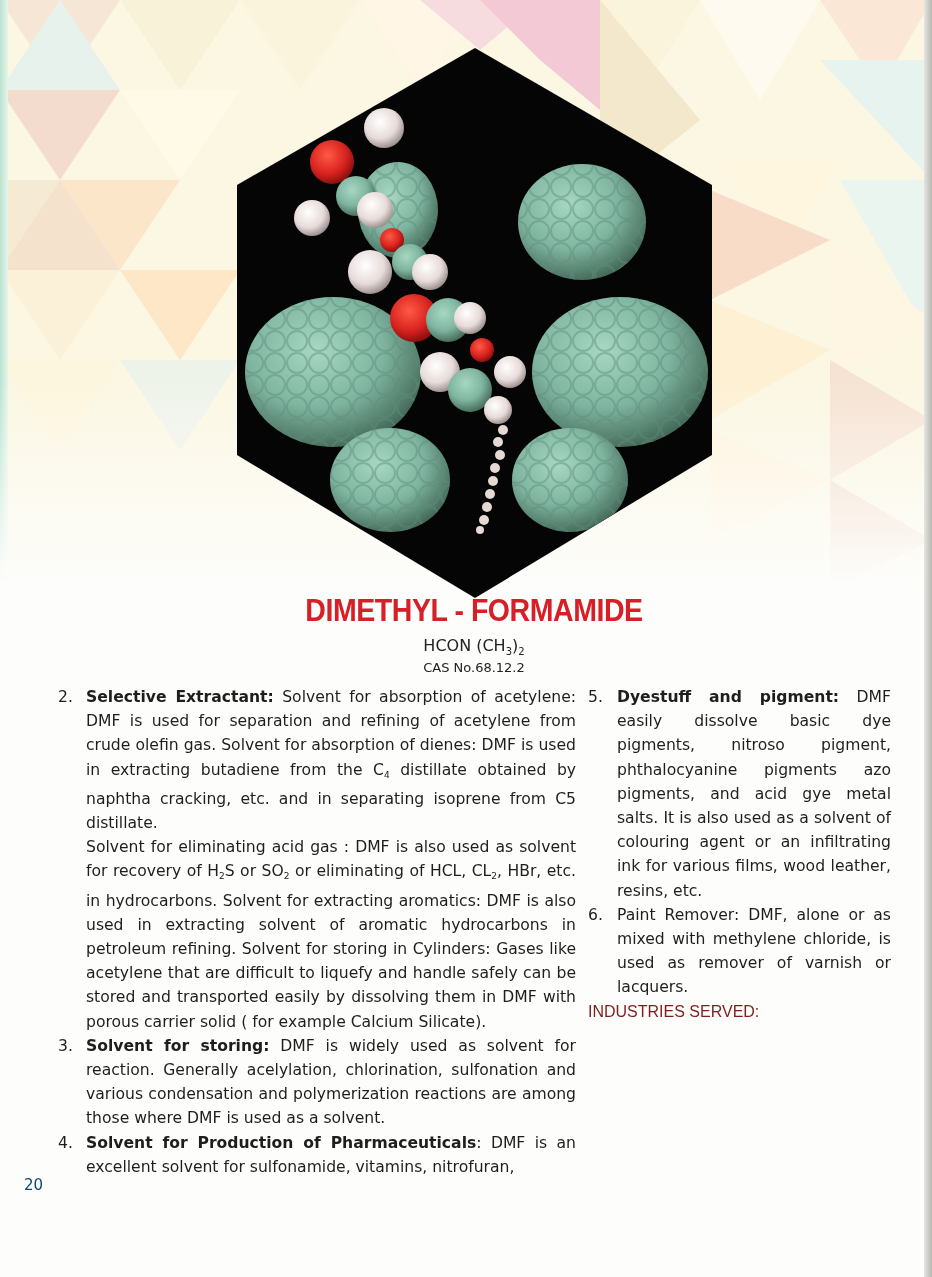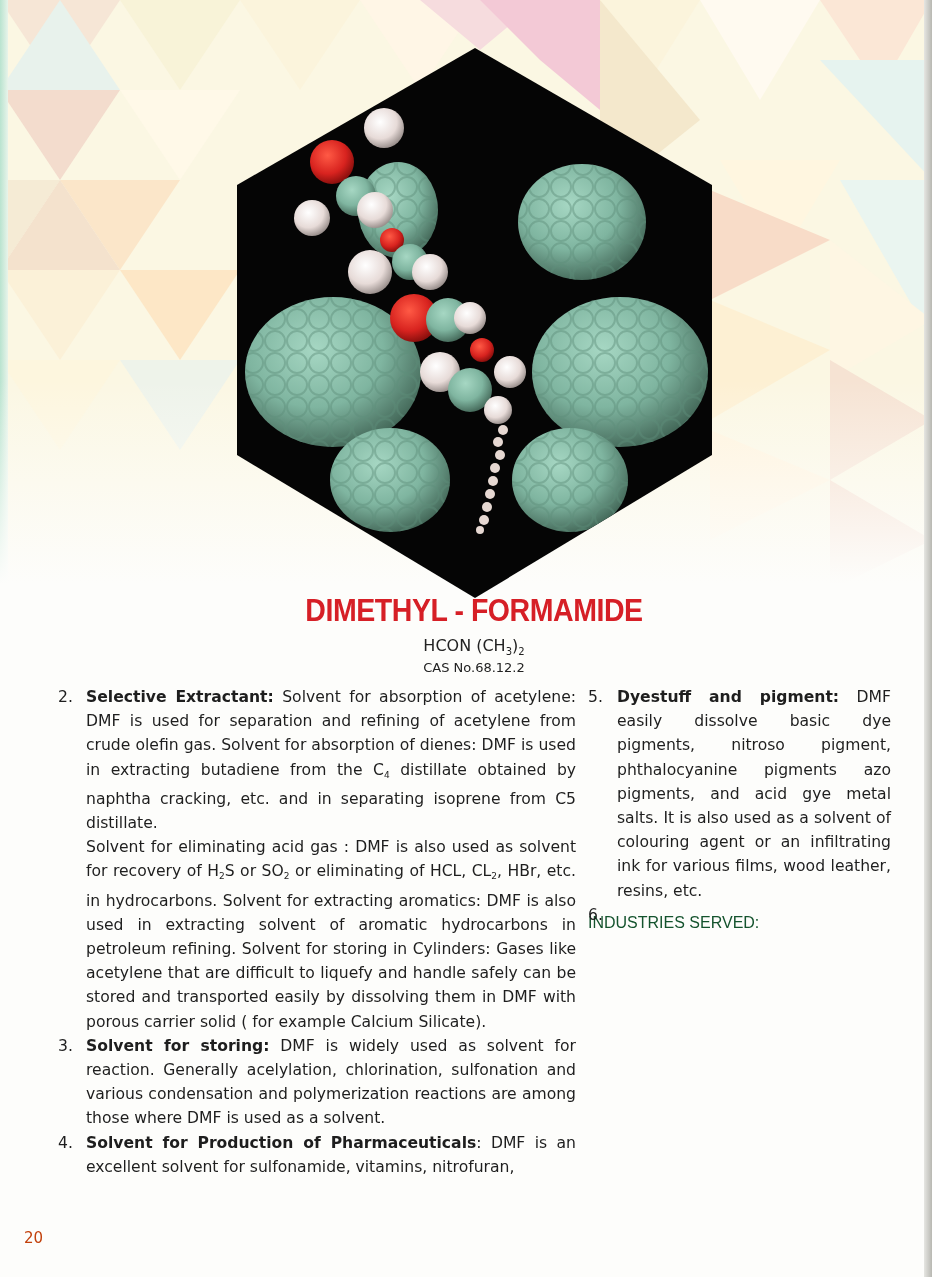--- a/index.html
+++ b/index.html
@@ -46,27 +46,27 @@
 
     .item { position: relative; padding-left: 28px; text-align: justify; }
     .item .num { position: absolute; left: 0; top: 0; }
     .item b { font-weight: bold; }
     .sub-para { padding-left: 28px; text-align: justify; }
     .cont { padding-left: 33px; text-align: justify; }
     .col-right .item { padding-left: 29px; }
     sub.s { font-size: 9px; vertical-align: -3px; }
 
     .industries-label {
-      color: #14532d; font-size: 15.6px; margin-top: 8px;
+      color: #7f1d1d; font-size: 15.6px; margin-top: 0px;
       font-family: "Liberation Sans", sans-serif; font-size: 16px;
     }
     .industries-text { font-size: 15.6px; }
 
     .page-number {
-      position: absolute; left: 24px; top: 1229px; font-size: 15px; color: #c2410c;
+      position: absolute; left: 24px; top: 1176px; font-size: 15px; color: #0c4a6e;
     }
   </style>
 </head>
 <body>
 
 <svg class="bg-pattern" viewBox="0 0 932 620" preserveAspectRatio="none">
   <rect x="0" y="0" width="932" height="620" fill="#fbf7e3"></rect>
   <polygon points="0,0 120,0 60,90" fill="#f6e6d6"></polygon>
   <polygon points="0,90 60,0 120,90" fill="#e8f2ec"></polygon>
   <polygon points="120,0 240,0 180,90" fill="#f8f3d8"></polygon>
@@ -194,17 +194,18 @@
   </div>
 </div>
 
 <div class="col col-right">
   <div class="item">
     <span class="num">5.</span>
     <b>Dyestuff and pigment:</b><span> DMF easily dissolve basic dye pigments, nitroso pigment, phthalocyanine pigments azo pigments, and acid gye metal salts. It is also used as a solvent of colouring agent or an infiltrating ink for various films, wood leather, resins, etc.</span>
   </div>
   <div class="item">
     <span class="num">6.</span>
+    <span>Paint Remover: DMF, alone or as mixed with methylene chloride, is used as remover of varnish or lacquers.</span>
   </div>
   <div class="industries-label">INDUSTRIES SERVED:</div>
 </div>
 
 <div class="page-number">20</div>
 
 </body></html>

